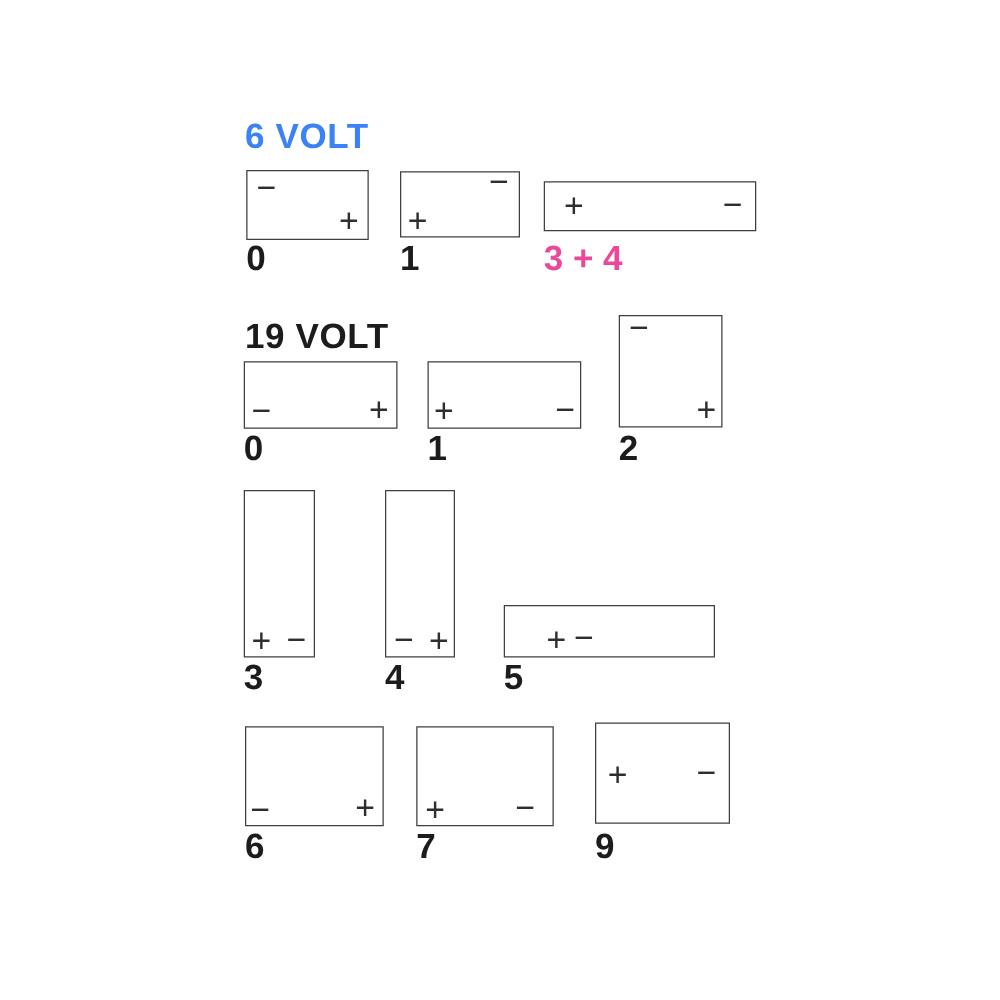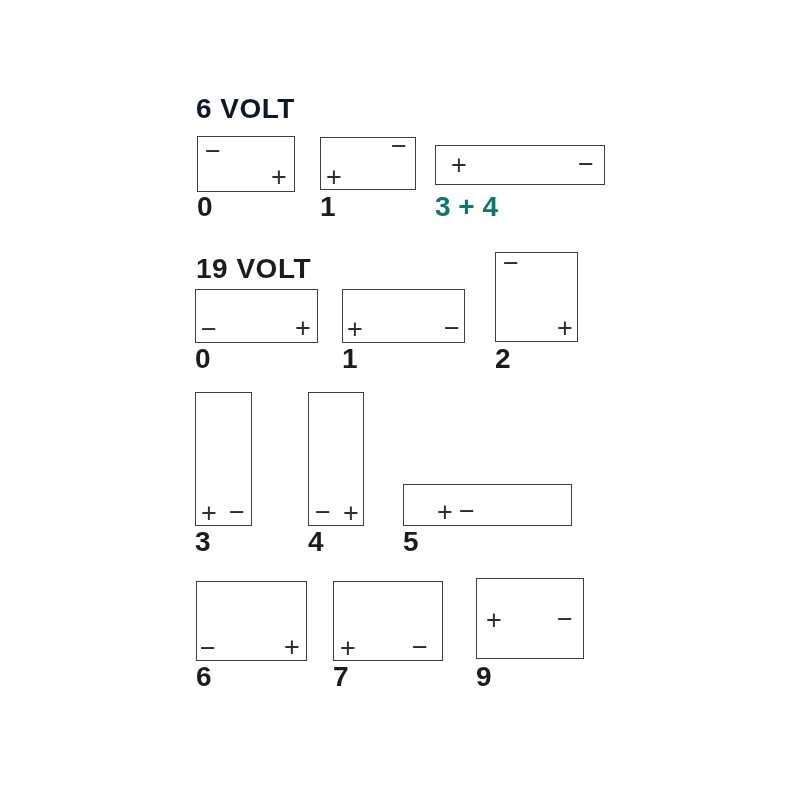--- a/index.html
+++ b/index.html
@@ -44,33 +44,33 @@
     font-weight: 700;
     color: #1c1c1c;
     line-height: 1;
     white-space: nowrap;
   }
 </style>
 </head>
 <body>
 
 <div id="diagram" style="background: rgb(255, 255, 255);">
-    <div class="section-title" style="color: #0f172a; left: 196px; top: 95px;">6 VOLT</div>
+    <div class="section-title" style="color: #3b82f6; left: 196px; top: 95px;">6 VOLT</div>
     <div class="battery-box" style="border-color: rgb(63, 63, 63); left: 197px; top: 136px; width: 98px; height: 56px;"></div>
     <span class="terminal" style="color: rgb(46, 46, 46); left: 213px; top: 151px;">−</span>
     <span class="terminal" style="color: rgb(46, 46, 46); left: 279px; top: 177px;">+</span>
     <div class="battery-label" style="color: rgb(28, 28, 28); left: 197px; top: 193px;">0</div>
     <div class="battery-box" style="border-color: rgb(63, 63, 63); left: 320px; top: 137px; width: 96px; height: 53px;"></div>
     <span class="terminal" style="color: rgb(46, 46, 46); left: 399px; top: 146px;">−</span>
     <span class="terminal" style="color: rgb(46, 46, 46); left: 334px; top: 177px;">+</span>
     <div class="battery-label" style="color: rgb(28, 28, 28); left: 320px; top: 193px;">1</div>
     <div class="battery-box" style="border-color: rgb(63, 63, 63); left: 435px; top: 145px; width: 170px; height: 40px;"></div>
     <span class="terminal" style="color: rgb(46, 46, 46); left: 459px; top: 165px;">+</span>
     <span class="terminal" style="color: rgb(46, 46, 46); left: 586px; top: 164px;">−</span>
-    <div class="battery-label" style="color: #0f766e; left: 435px; top: 193px;">3 + 4</div>
+    <div class="battery-label" style="color: #ec4899; left: 435px; top: 193px;">3 + 4</div>
     <div class="section-title" style="color: rgb(28, 28, 28); left: 196px; top: 255px;">19 VOLT</div>
     <div class="battery-box" style="border-color: rgb(63, 63, 63); left: 195px; top: 289px; width: 123px; height: 54px;"></div>
     <span class="terminal" style="color: rgb(46, 46, 46); left: 209px; top: 329px;">−</span>
     <span class="terminal" style="color: rgb(46, 46, 46); left: 303px; top: 328px;">+</span>
     <div class="battery-label" style="color: rgb(28, 28, 28); left: 195px; top: 345px;">0</div>
     <div class="battery-box" style="border-color: rgb(63, 63, 63); left: 342px; top: 289px; width: 123px; height: 54px;"></div>
     <span class="terminal" style="color: rgb(46, 46, 46); left: 355px; top: 329px;">+</span>
     <span class="terminal" style="color: rgb(46, 46, 46); left: 452px; top: 328px;">−</span>
     <div class="battery-label" style="color: rgb(28, 28, 28); left: 342px; top: 345px;">1</div>
     <div class="battery-box" style="border-color: rgb(63, 63, 63); left: 495px; top: 252px; width: 83px; height: 90px;"></div>

